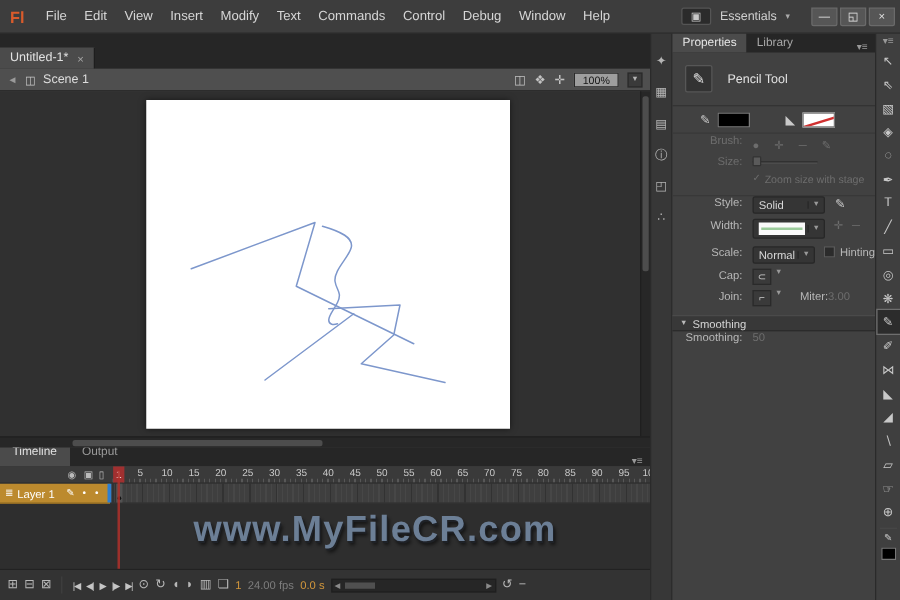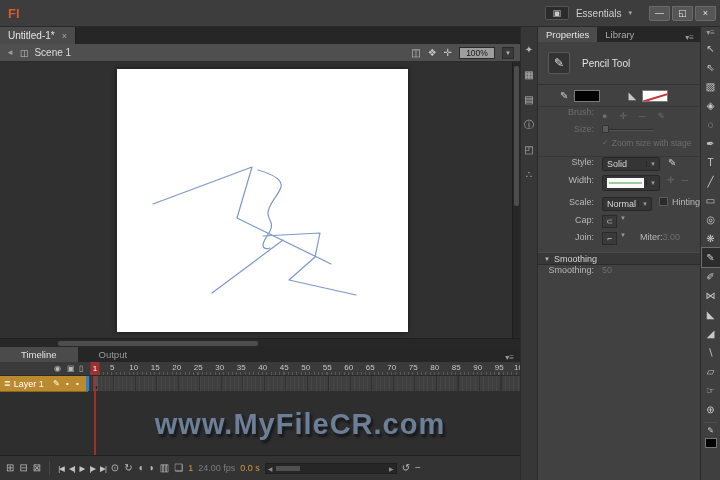--- a/index.html
+++ b/index.html
@@ -17,21 +17,21 @@
   .ws-icon { width:24px; height:14px; background:#2b2b2b; border:1px solid #555; border-radius:2px;
              color:#c8c8c8; font-size:9px; display:flex; align-items:center; justify-content:center; }
   .ws-label { font-size:10px; color:#cfcfcf; }
   .ws-caret { font-size:7px; color:#aaa; }
   .winbtns { display:flex; gap:2px; margin-left:10px; align-self:flex-start; }
   .winbtn { width:21px; height:15px; background:#565656; border:1px solid #6a6a6a; color:#e5e5e5;
             font-size:9px; display:flex; align-items:center; justify-content:center; border-radius:0 0 2px 2px; }
 
   
   #leftcol { position:absolute; left:0; top:27px; width:520px; height:453px; display:flex; flex-direction:column; }
-  #tabbar { height:17px; background:#262626; display:flex; align-items:flex-end; }
+  #tabbar { height:28px; background:#262626; display:flex; align-items:flex-end; }
   .doctab { height:17px; background:#4b4b4b; color:#e2e2e2; font-size:10px; display:flex; align-items:center;
             padding:0 8px; gap:7px; border-right:1px solid #1e1e1e; }
   .tabclose { color:#a8a8a8; font-size:9px; }
   #editbar { height:18px; background:#4f4f4f; border-bottom:1px solid #2c2c2c; display:flex; align-items:center;
              padding:0 6px; gap:6px; font-size:10px; }
   .back-arrow { color:#9a9a9a; font-size:8px; }
   .scene-icon { color:#c5c5c5; font-size:9px; }
   .scene-label { color:#dddddd; font-size:10px; }
   #editbar-right { margin-left:auto; display:flex; align-items:center; gap:7px; }
   .eb-icon { color:#c2c2c2; font-size:10px; }
@@ -45,21 +45,21 @@
   #canvas { position:absolute; left:117px; top:7px; width:291px; height:263px; background:#ffffff;
             box-shadow:0 0 5px rgba(0,0,0,.55); }
   #canvas svg { width:100%; height:100%; display:block; }
   #vscroll { position:absolute; right:0; top:0; bottom:0; width:8px; background:#272727; border-left:1px solid #1f1f1f; }
   #vscroll .thumb { position:absolute; left:1px; top:4px; width:5px; height:140px; background:#4d4d4d; border-radius:2px; }
   #hscroll { height:9px; background:#272727; border-top:1px solid #1f1f1f; position:relative; }
   #hscroll .thumb { position:absolute; left:58px; top:2px; width:200px; height:5px; background:#4d4d4d; border-radius:2px; }
 
   
   #ttabs { height:15px; background:#262626; display:flex; align-items:flex-end; }
-  .ttab { height:15px; font-size:9.5px; display:flex; align-items:center; padding:0 21px; }
+  .ttab { height:24px; font-size:9.5px; display:flex; align-items:center; padding:0 10px; }
   .ttab.active { background:#4b4b4b; color:#e2e2e2; }
   .ttab.inactive { color:#9a9a9a; }
   .panelmenu { margin-left:auto; color:#999; font-size:8px; padding:0 6px; }
   #truler { position:relative; height:14px; background:#3a3a3a; border-bottom:1px solid #2a2a2a; font-size:8px; overflow:hidden; }
   .hicon { position:absolute; top:3px; font-size:8px; color:#bbbbbb; line-height:8px; }
   .ticks { position:absolute; left:90px; right:0; bottom:0; height:3px;
            background:repeating-linear-gradient(90deg,#585858 0 1px,transparent 1px 4.3px); }
   .rnum { position:absolute; top:1px; transform:translateX(-50%); color:#c8c8c8; }
   .rnum.ph { top:0; height:14px; line-height:14px; width:9px; background:#a03030; color:#fff; text-align:center; z-index:2; }
   #tlayer { position:relative; height:16px; background:#404040; }
@@ -149,20 +149,34 @@
                font-weight:bold; letter-spacing:1px; color:#72869f; opacity:.92;
                text-shadow:1px 1px 0 #1d2026, 2px 3px 3px rgba(0,0,0,.65); z-index:5; }
 </style>
 </head>
 <body>
 
 <div id="app">
 
   <div id="menubar">
     <span class="logo">Fl</span>
+    <div class="menu-items">
+
+    <span class="menu-item">File</span>
+        <span class="menu-item">Edit</span>
+        <span class="menu-item">View</span>
+        <span class="menu-item">Insert</span>
+        <span class="menu-item">Modify</span>
+        <span class="menu-item">Text</span>
+        <span class="menu-item">Commands</span>
+        <span class="menu-item">Control</span>
+        <span class="menu-item">Debug</span>
+        <span class="menu-item">Window</span>
+        <span class="menu-item">Help</span>
+      </div>
     <div id="menu-right">
       <span class="ws-icon">▣</span>
       <span class="ws-label">Essentials</span>
       <span class="ws-caret">▾</span>
       <div class="winbtns">
         <span class="winbtn">—</span>
         <span class="winbtn">◱</span>
         <span class="winbtn">×</span>
       </div>
     </div>

